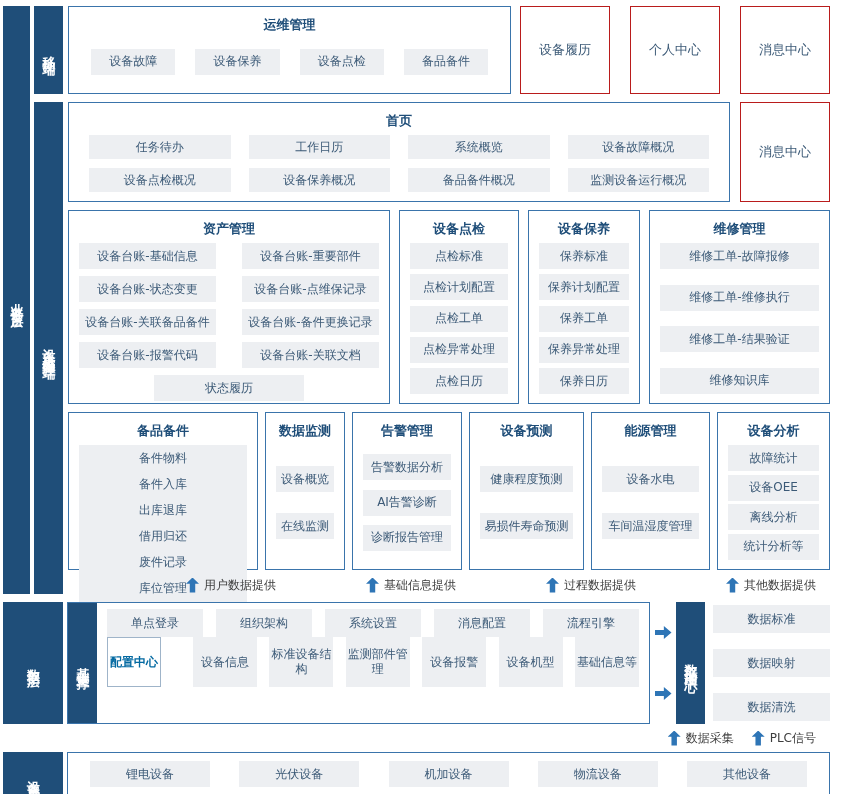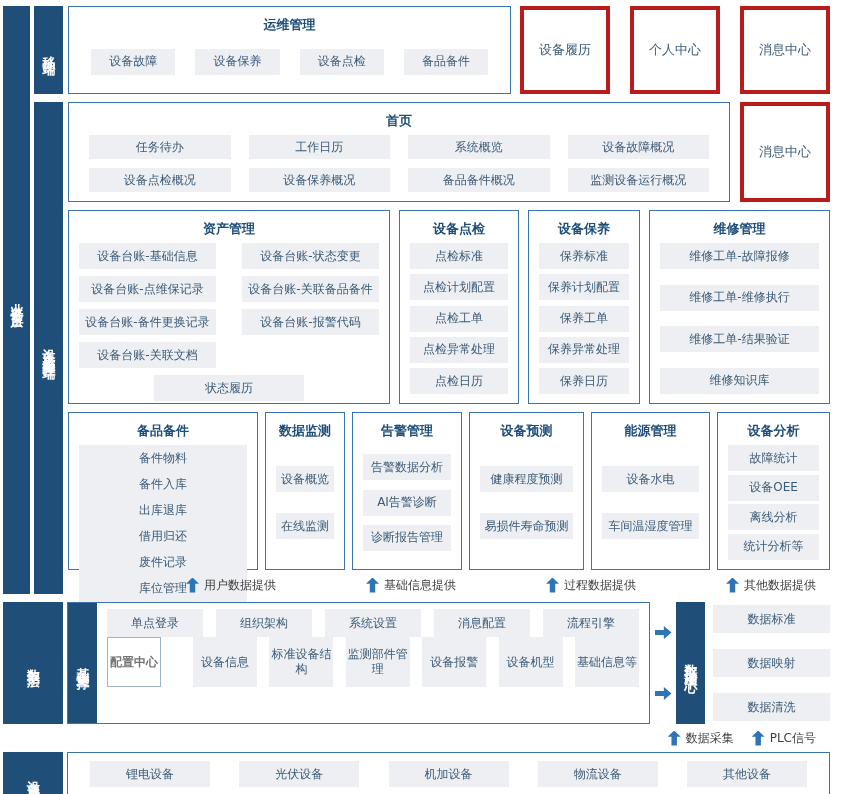--- a/index.html
+++ b/index.html
@@ -21,21 +21,21 @@
   .mobile-content { flex: 1; display: flex; }
 
   .gbox { background: #fff; border: 1px solid #3a74ab; display: flex; flex-direction: column; padding: 7px 10px 9px; }
   .gtitle { text-align: center; color: #1f4e79; font-weight: bold; font-size: 13px; padding: 2px 0 5px; flex: 0 0 auto; }
   .item {
     background: #edeff2; color: #3c5a77; font-size: 12px; text-align: center;
     display: flex; align-items: center; justify-content: center;
     padding: 3px 2px; min-height: 26px; line-height: 1.25;
   }
   .plainbox {
-    background: #fff; border: 4px solid #b91c1c; display: flex; align-items: center;
+    background: #fff; border: 1px solid #b91c1c; display: flex; align-items: center;
     justify-content: center; font-size: 13px; color: #3c5a77; flex: 0 0 auto;
   }
   .w90 { width: 90px; } .ml9 { margin-left: 9px; } .ml10 { margin-left: 10px; } .ml20 { margin-left: 20px; }
 
   .ops-box { flex: 1; }
   .ops-grid { flex: 1; display: grid; grid-template-columns: repeat(4, 1fr); gap: 0 20px; padding: 0 12px; align-content: center; }
 
   .mgmt-row { display: flex; gap: 5px; flex: 1; }
   .mgmt-col { flex: 1; display: flex; flex-direction: column; }
 
@@ -64,21 +64,21 @@
   .flabel { font-size: 12px; color: #3d3d3d; white-space: nowrap; }
 
   .data-band { display: flex; gap: 4px; height: 122px; margin-top: 8px; }
   .data-content { flex: 1; display: flex; align-items: stretch; }
   .support-box { width: 583px; background: #fff; border: 1px solid #3a74ab; display: flex; }
   .support-inner { flex: 1; display: flex; flex-direction: column; justify-content: flex-start; padding: 6px 10px; }
   .support-top { display: flex; justify-content: space-between; }
   .support-top .item { width: 96px; min-height: 28px; }
   .support-bottom { display: flex; align-items: stretch; height: 50px; }
   .config-center { width: 54px; background: #fff; border: 1px solid #9fb4c9; display: flex; align-items: center;
-    justify-content: center; font-weight: bold; color: #737373; font-size: 12px; text-align: center; flex: 0 0 auto; }
+    justify-content: center; font-weight: bold; color: #0369a1; font-size: 12px; text-align: center; flex: 0 0 auto; }
   .support-config { flex: 1; display: flex; justify-content: space-between; margin-left: 32px; }
   .support-config .item { width: 64px; }
   .harrows { width: 26px; display: flex; flex-direction: column; justify-content: space-around; align-items: center; }
   .rarrow { width: 17px; height: 13px; background: #2e75b6;
     clip-path: polygon(0 31%, 55% 31%, 55% 0, 100% 50%, 55% 100%, 55% 69%, 0 69%); }
   .gov-items { flex: 1; margin-left: 8px; display: flex; flex-direction: column; justify-content: space-between; padding: 3px 0; }
   .gov-items .item { min-height: 28px; }
 
   .bottom-flow-row { height: 18px; display: flex; justify-content: flex-end; gap: 18px; padding-right: 14px; margin-top: 5px; align-items: center; }
 
@@ -133,20 +133,21 @@
                 </div>
             </div>
             <div class="plainbox w90 ml10">消息中心</div>
           </div>
 
           <div class="asset-row">
             <div class="gbox asset-box">
               <div class="gtitle">资产管理</div>
               <div class="asset-grid">
                   <div class="item">设备台账-基础信息</div>
+                  <div class="item">设备台账-重要部件</div>
                   <div class="item">设备台账-状态变更</div>
                   <div class="item">设备台账-点维保记录</div>
                   <div class="item">设备台账-关联备品备件</div>
                   <div class="item">设备台账-备件更换记录</div>
                   <div class="item">设备台账-报警代码</div>
                   <div class="item">设备台账-关联文档</div>
                   <div class="item">状态履历</div>
                 </div>
             </div>
             <div class="gbox w120">

